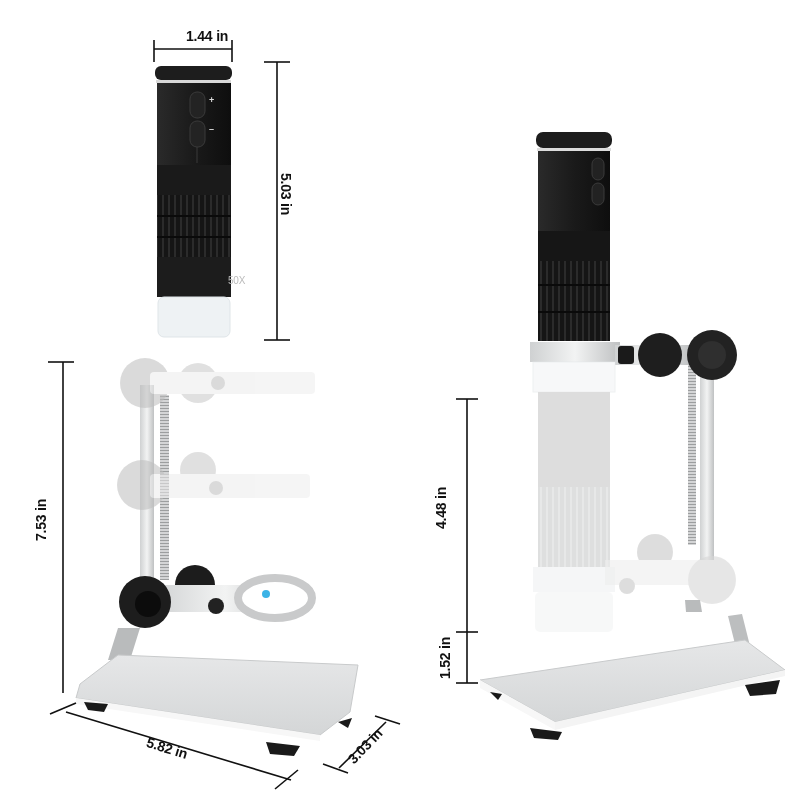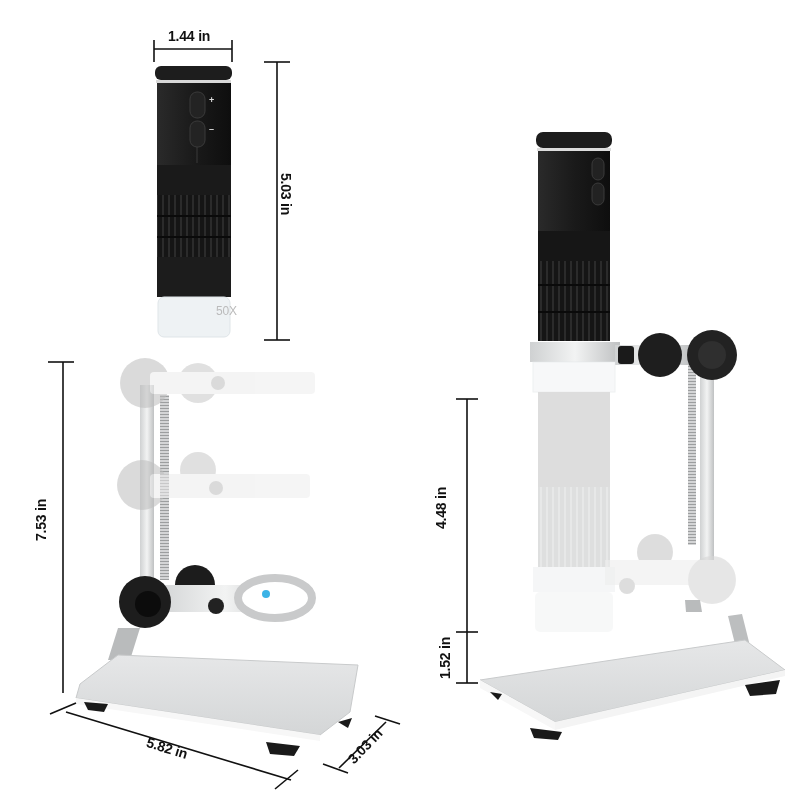--- a/index.html
+++ b/index.html
@@ -180,21 +180,21 @@
     <line x1="456" y1="399" x2="478" y2="399"></line>
     <line x1="456" y1="632" x2="478" y2="632"></line>
 
     <line x1="467" y1="632" x2="467" y2="683"></line>
     <line x1="456" y1="683" x2="478" y2="683"></line>
   </g>
 </svg>
 
 <span class="dim-label" style="left:209px;top:95px;font-size:9px;color:#ddd;">+</span>
 <span class="dim-label" style="left:209px;top:124px;font-size:9px;color:#ddd;">–</span>
-<span class="dim-label" style="left:216px;top:275px;font-size:12px;color:#bbb;font-weight:normal;margin-top:29px;">50X</span>
-
-<span class="dim-label" style="left:168px;top:28px;">1.44 in</span>
+<span class="dim-label" style="left:228px;top:275px;font-size:10px;color:#bbb;font-weight:normal;">50X</span>
+
+<span class="dim-label" style="left:186px;top:28px;">1.44 in</span>
 <span class="dim-label rot-90" style="left:265px;top:186px;">5.03 in</span>
 <span class="dim-label rot-n90" style="left:20px;top:512px;">7.53 in</span>
 <span class="dim-label" style="left:146px;top:740px;transform:rotate(17deg);transform-origin:center;">5.82 in</span>
 <span class="dim-label" style="left:344px;top:738px;transform:rotate(-46deg);transform-origin:center;">3.03 in</span>
 <span class="dim-label rot-n90" style="left:420px;top:500px;">4.48 in</span>
 <span class="dim-label rot-n90" style="left:424px;top:650px;">1.52 in</span>
 
 </body></html>

